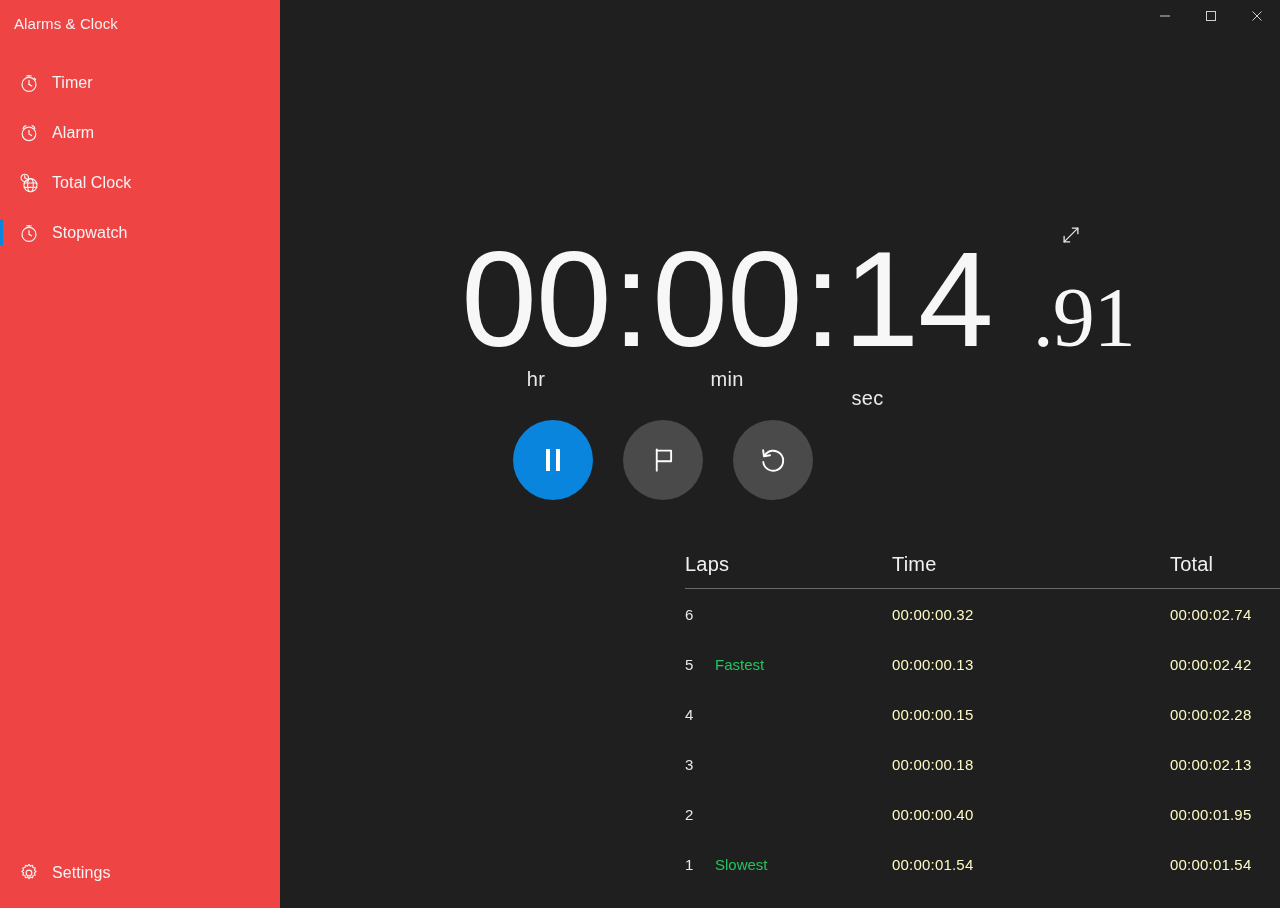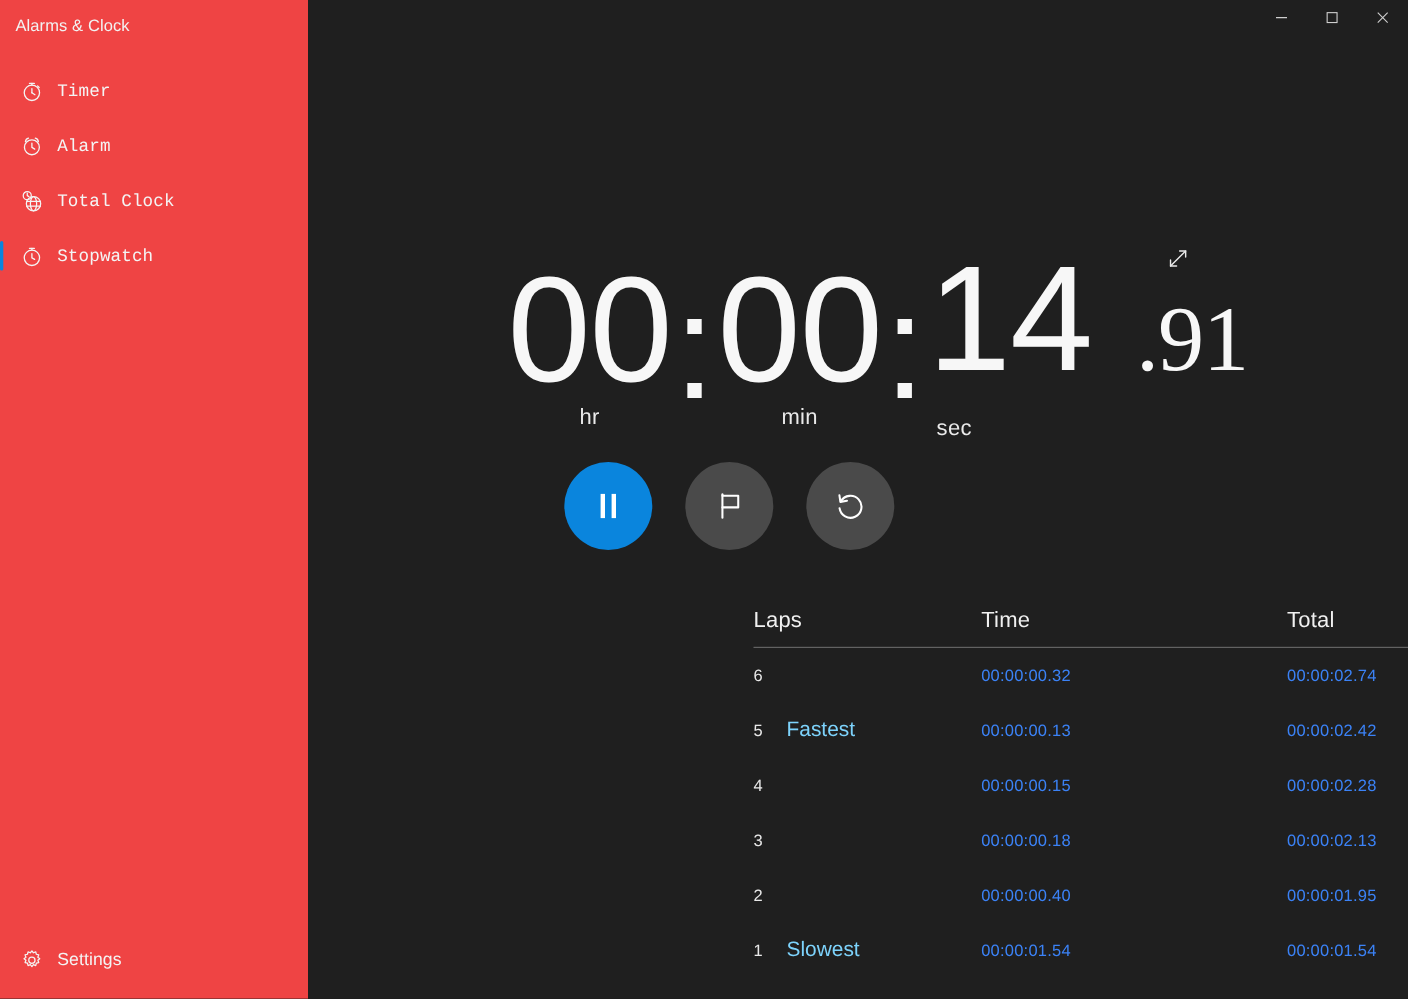--- a/index.html
+++ b/index.html
@@ -26,21 +26,21 @@
   .app-title {
     position:absolute;
     left:14px; top:15px;
     font-size:15px;
     color:#f2f2f2;
     letter-spacing:.1px;
     white-space:nowrap;
   }
   .nav {
     position:absolute;
-    top:58px; left:0; right:16px;font-family:Liberation Mono, monospace;
+    top:58px; left:0; right:16px;
   }
   .nav-item {
     position:relative;
     height:50px;
     display:flex;
     align-items:center;
     padding-left:14px;
     cursor:default;
   }
   .nav-item .accent {
@@ -106,21 +106,21 @@
   .clock {
     position:absolute;
     left:0; right:0; top:240px;
     height:150px;
     display:flex;
     justify-content:center;
   }
   .clock-inner {
     position:relative;
     display:flex;
-    align-items:center;
+    align-items:flex-start;
     transform:translateX(18px);
   }
   .seg {
     position:relative;
     display:flex;
     flex-direction:column;
     align-items:center;
   }
   .digits {
     font-size:136px;
@@ -206,27 +206,27 @@
     display:flex;
     align-items:baseline;
   }
   .lap-num {
     font-size:15px;
     color:#e8e8e8;
     width:30px;
     flex:0 0 30px;
   }
   .lap-tag {
-    font-size:19px;
-    color:#7dd3fc;
+    font-size:15px;
+    color:#22c55e;
     white-space:nowrap;
   }
   .lap-val {
     font-size:15px;
-    color:#3b82f6;
+    color:#fef9c3;
     letter-spacing:.2px;
     white-space:nowrap;
   }
 </style>
 </head>
 <body>
 
 <div class="app">
 
   <div class="sidebar">

